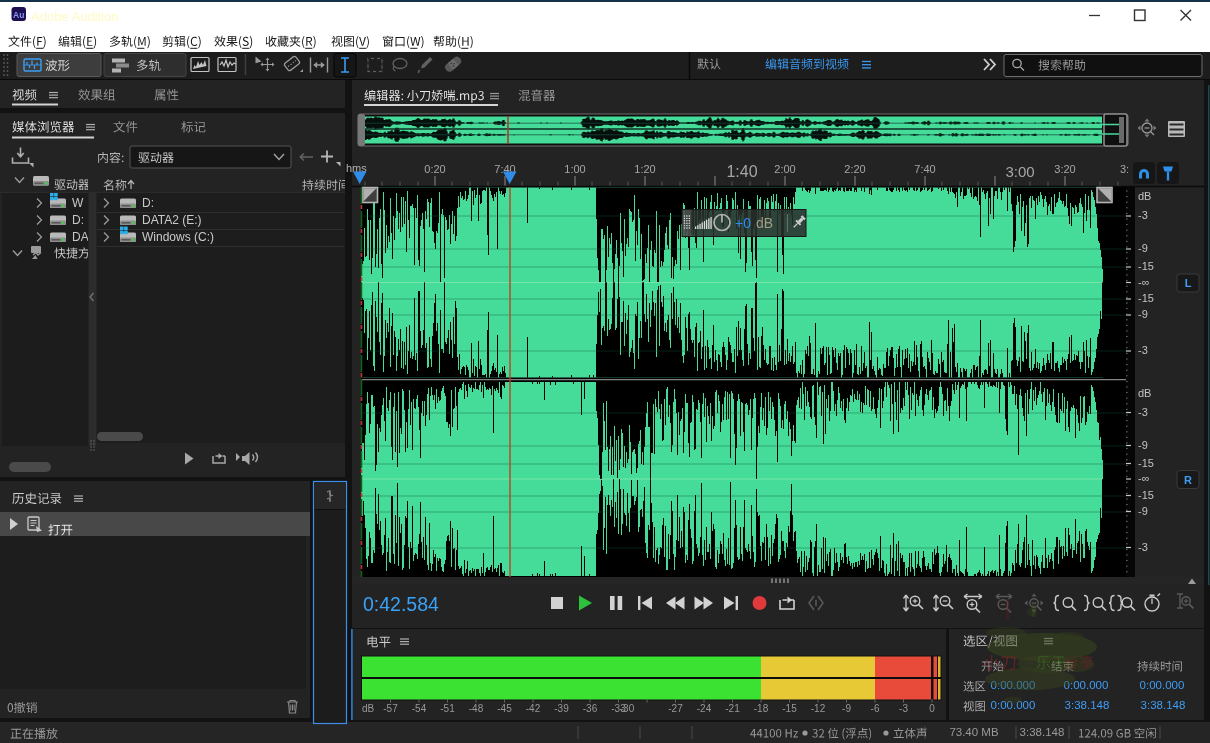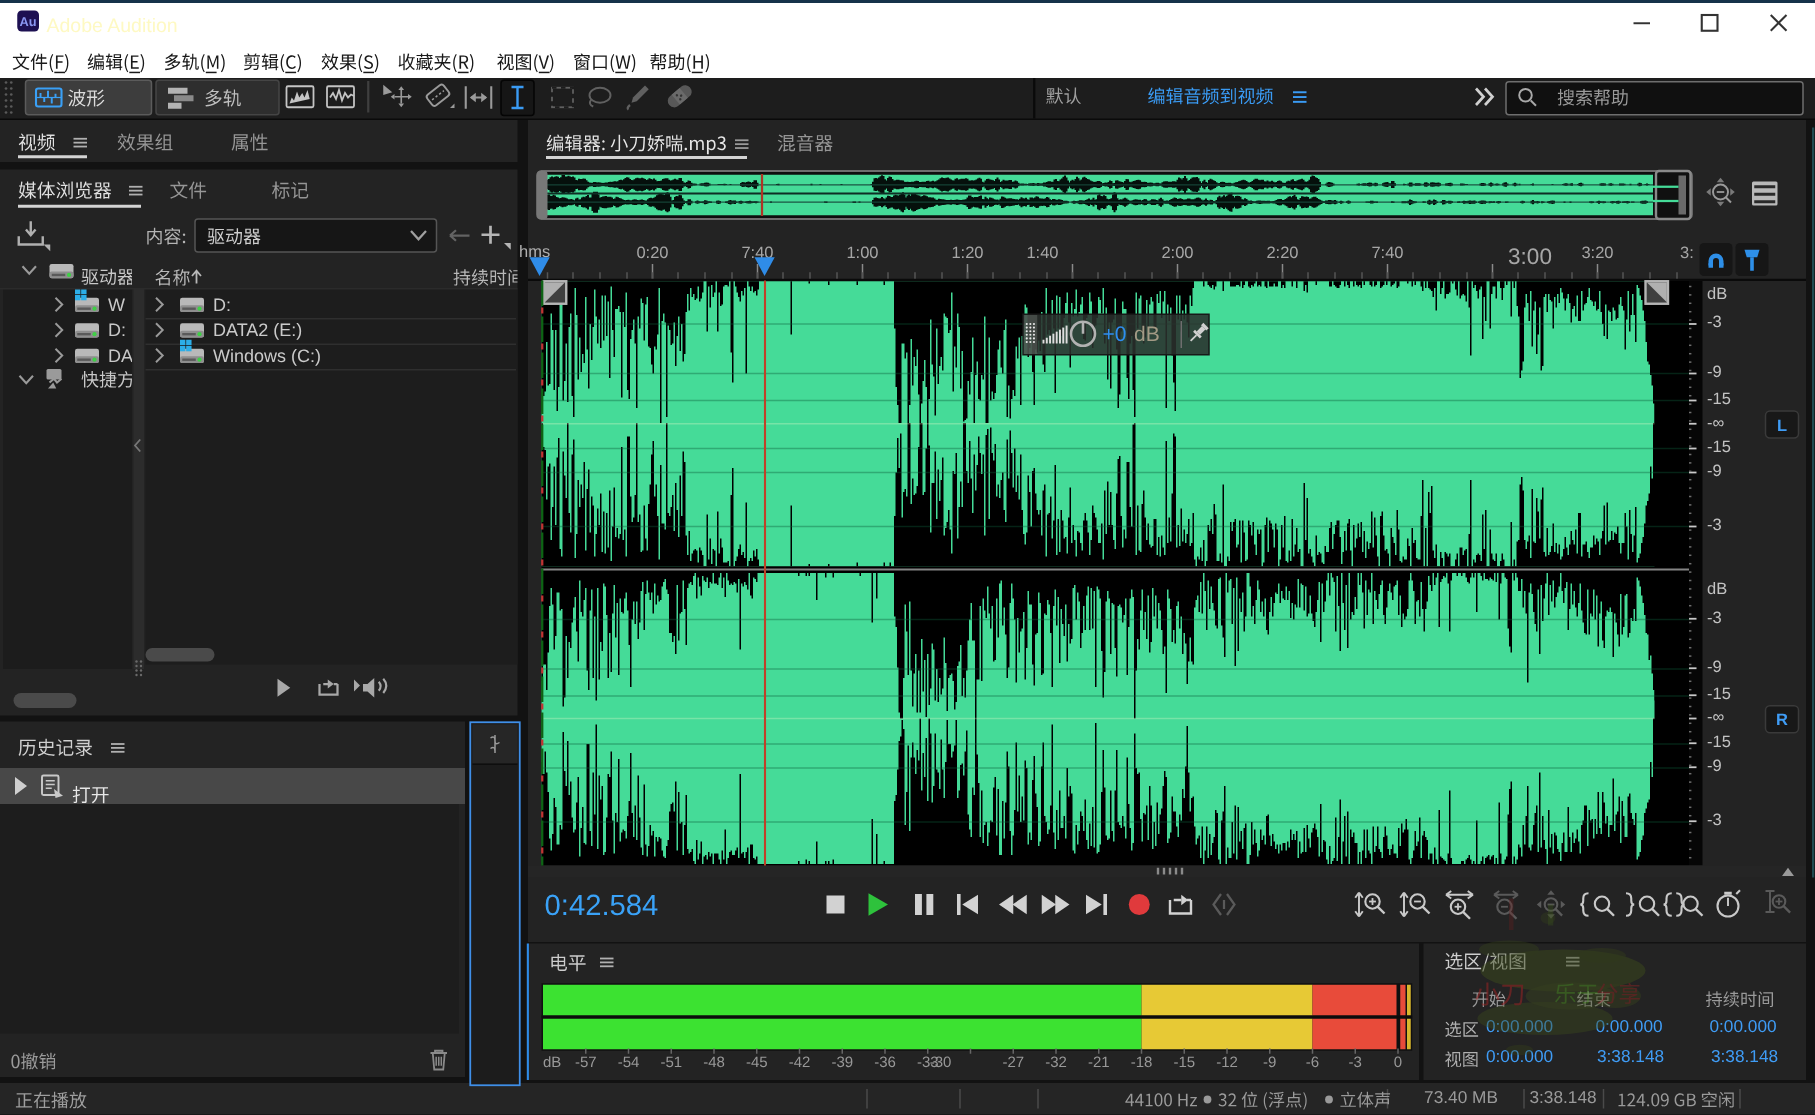--- a/index.html
+++ b/index.html
@@ -29,21 +29,21 @@
       <div style="position:absolute;left:31px;top:9px;white-space:nowrap;font-size:13px;color:#fef9c3">Adobe Audition</div>
       <div style="position:absolute;left:974px;top:726px;transform:translateX(-50%);white-space:nowrap;font-size:11.5px;color:#9a9a9a">73.40 MB</div>
       <div style="position:absolute;left:1042px;top:726px;transform:translateX(-50%);white-space:nowrap;font-size:11.5px;color:#9a9a9a">3:38.148</div>
       <div style="position:absolute;left:352px;top:152px;width:852px;height:35px;background:#232323"></div>
       <div style="position:absolute;left:352px;top:152px;width:852px;height:35px;background:#232323"></div>
       <div style="position:absolute;left:346px;top:161.5px;white-space:nowrap;font-size:11px;color:#b0b0b0">hms</div>
       <div style="position:absolute;left:435px;top:162.5px;transform:translateX(-50%);white-space:nowrap;font-size:11px;color:#a6a6a6">0:20</div>
       <div style="position:absolute;left:505px;top:162.5px;transform:translateX(-50%);white-space:nowrap;font-size:11px;color:#a6a6a6">7:40</div>
       <div style="position:absolute;left:575px;top:162.5px;transform:translateX(-50%);white-space:nowrap;font-size:11px;color:#a6a6a6">1:00</div>
       <div style="position:absolute;left:645px;top:162.5px;transform:translateX(-50%);white-space:nowrap;font-size:11px;color:#a6a6a6">1:20</div>
-      <div style="position:absolute;left:695px;top:162.5px;transform:translateX(-50%);white-space:nowrap;font-size:11px;color:#a6a6a6">1:40</div>
+      <div style="position:absolute;left:742px;top:162.5px;transform:translateX(-50%);white-space:nowrap;font-size:16px;color:#a6a6a6">1:40</div>
       <div style="position:absolute;left:785px;top:162.5px;transform:translateX(-50%);white-space:nowrap;font-size:11px;color:#a6a6a6">2:00</div>
       <div style="position:absolute;left:855px;top:162.5px;transform:translateX(-50%);white-space:nowrap;font-size:11px;color:#a6a6a6">2:20</div>
       <div style="position:absolute;left:925px;top:162.5px;transform:translateX(-50%);white-space:nowrap;font-size:11px;color:#a6a6a6">7:40</div>
       <div style="position:absolute;left:1020px;top:162.5px;transform:translateX(-50%);white-space:nowrap;font-size:15px;color:#a6a6a6">3:00</div>
       <div style="position:absolute;left:1065px;top:162.5px;transform:translateX(-50%);white-space:nowrap;font-size:11px;color:#a6a6a6">3:20</div>
       <div style="position:absolute;left:1120px;top:162.5px;white-space:nowrap;font-size:11px;color:#a6a6a6">3:</div>
       <div style="position:absolute;left:1138px;top:190.0px;white-space:nowrap;font-size:11px;color:#c3c3c3">dB</div>
       <div style="position:absolute;left:1138px;top:209.0px;white-space:nowrap;font-size:11px;color:#c3c3c3">-3</div>
       <div style="position:absolute;left:1138px;top:242.0px;white-space:nowrap;font-size:11px;color:#c3c3c3">-9</div>
       <div style="position:absolute;left:1138px;top:260.0px;white-space:nowrap;font-size:11px;color:#c3c3c3">-15</div>
@@ -65,21 +65,21 @@
       <div style="position:absolute;left:419.0px;top:703px;transform:translateX(-50%);white-space:nowrap;font-size:10px;color:#989898">-54</div>
       <div style="position:absolute;left:447.5px;top:703px;transform:translateX(-50%);white-space:nowrap;font-size:10px;color:#989898">-51</div>
       <div style="position:absolute;left:476.0px;top:703px;transform:translateX(-50%);white-space:nowrap;font-size:10px;color:#989898">-48</div>
       <div style="position:absolute;left:504.5px;top:703px;transform:translateX(-50%);white-space:nowrap;font-size:10px;color:#989898">-45</div>
       <div style="position:absolute;left:533.0px;top:703px;transform:translateX(-50%);white-space:nowrap;font-size:10px;color:#989898">-42</div>
       <div style="position:absolute;left:561.5px;top:703px;transform:translateX(-50%);white-space:nowrap;font-size:10px;color:#989898">-39</div>
       <div style="position:absolute;left:590.0px;top:703px;transform:translateX(-50%);white-space:nowrap;font-size:10px;color:#989898">-36</div>
       <div style="position:absolute;left:618.5px;top:703px;transform:translateX(-50%);white-space:nowrap;font-size:10px;color:#989898">-33</div>
       <div style="position:absolute;left:627px;top:703px;transform:translateX(-50%);white-space:nowrap;font-size:10px;color:#989898">-30</div>
       <div style="position:absolute;left:675.5px;top:703px;transform:translateX(-50%);white-space:nowrap;font-size:10px;color:#989898">-27</div>
-      <div style="position:absolute;left:704.0px;top:703px;transform:translateX(-50%);white-space:nowrap;font-size:10px;color:#989898">-32</div>
+      <div style="position:absolute;left:704.0px;top:703px;transform:translateX(-50%);white-space:nowrap;font-size:10px;color:#989898">-24</div>
       <div style="position:absolute;left:732.5px;top:703px;transform:translateX(-50%);white-space:nowrap;font-size:10px;color:#989898">-21</div>
       <div style="position:absolute;left:761.0px;top:703px;transform:translateX(-50%);white-space:nowrap;font-size:10px;color:#989898">-18</div>
       <div style="position:absolute;left:789.5px;top:703px;transform:translateX(-50%);white-space:nowrap;font-size:10px;color:#989898">-15</div>
       <div style="position:absolute;left:818.0px;top:703px;transform:translateX(-50%);white-space:nowrap;font-size:10px;color:#989898">-12</div>
       <div style="position:absolute;left:846.5px;top:703px;transform:translateX(-50%);white-space:nowrap;font-size:10px;color:#989898">-9</div>
       <div style="position:absolute;left:875.0px;top:703px;transform:translateX(-50%);white-space:nowrap;font-size:10px;color:#989898">-6</div>
       <div style="position:absolute;left:903.5px;top:703px;transform:translateX(-50%);white-space:nowrap;font-size:10px;color:#989898">-3</div>
       <div style="position:absolute;left:932.0px;top:703px;transform:translateX(-50%);white-space:nowrap;font-size:10px;color:#989898">0</div>
       <div style="position:absolute;left:1013px;top:679px;transform:translateX(-50%);white-space:nowrap;font-size:11.5px;color:#3f9cf5">0:00.000</div>
       <div style="position:absolute;left:1086px;top:679px;transform:translateX(-50%);white-space:nowrap;font-size:11.5px;color:#3f9cf5">0:00.000</div>

